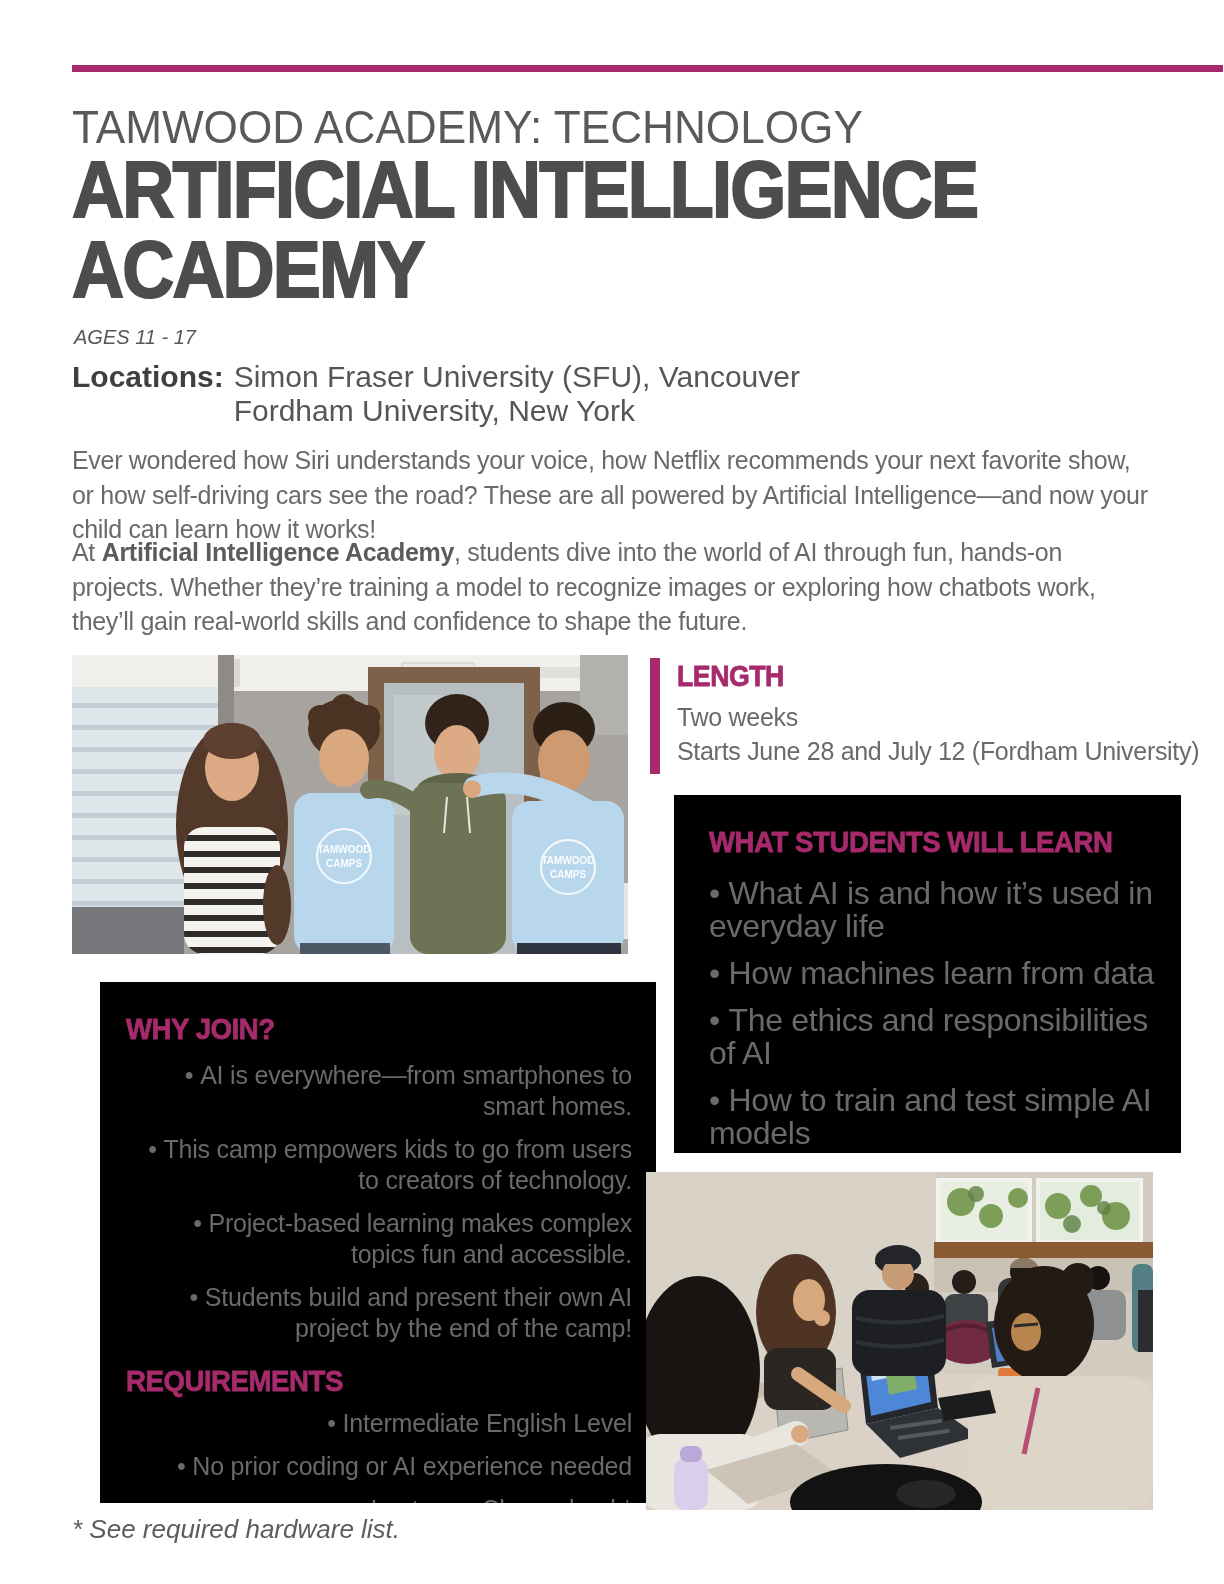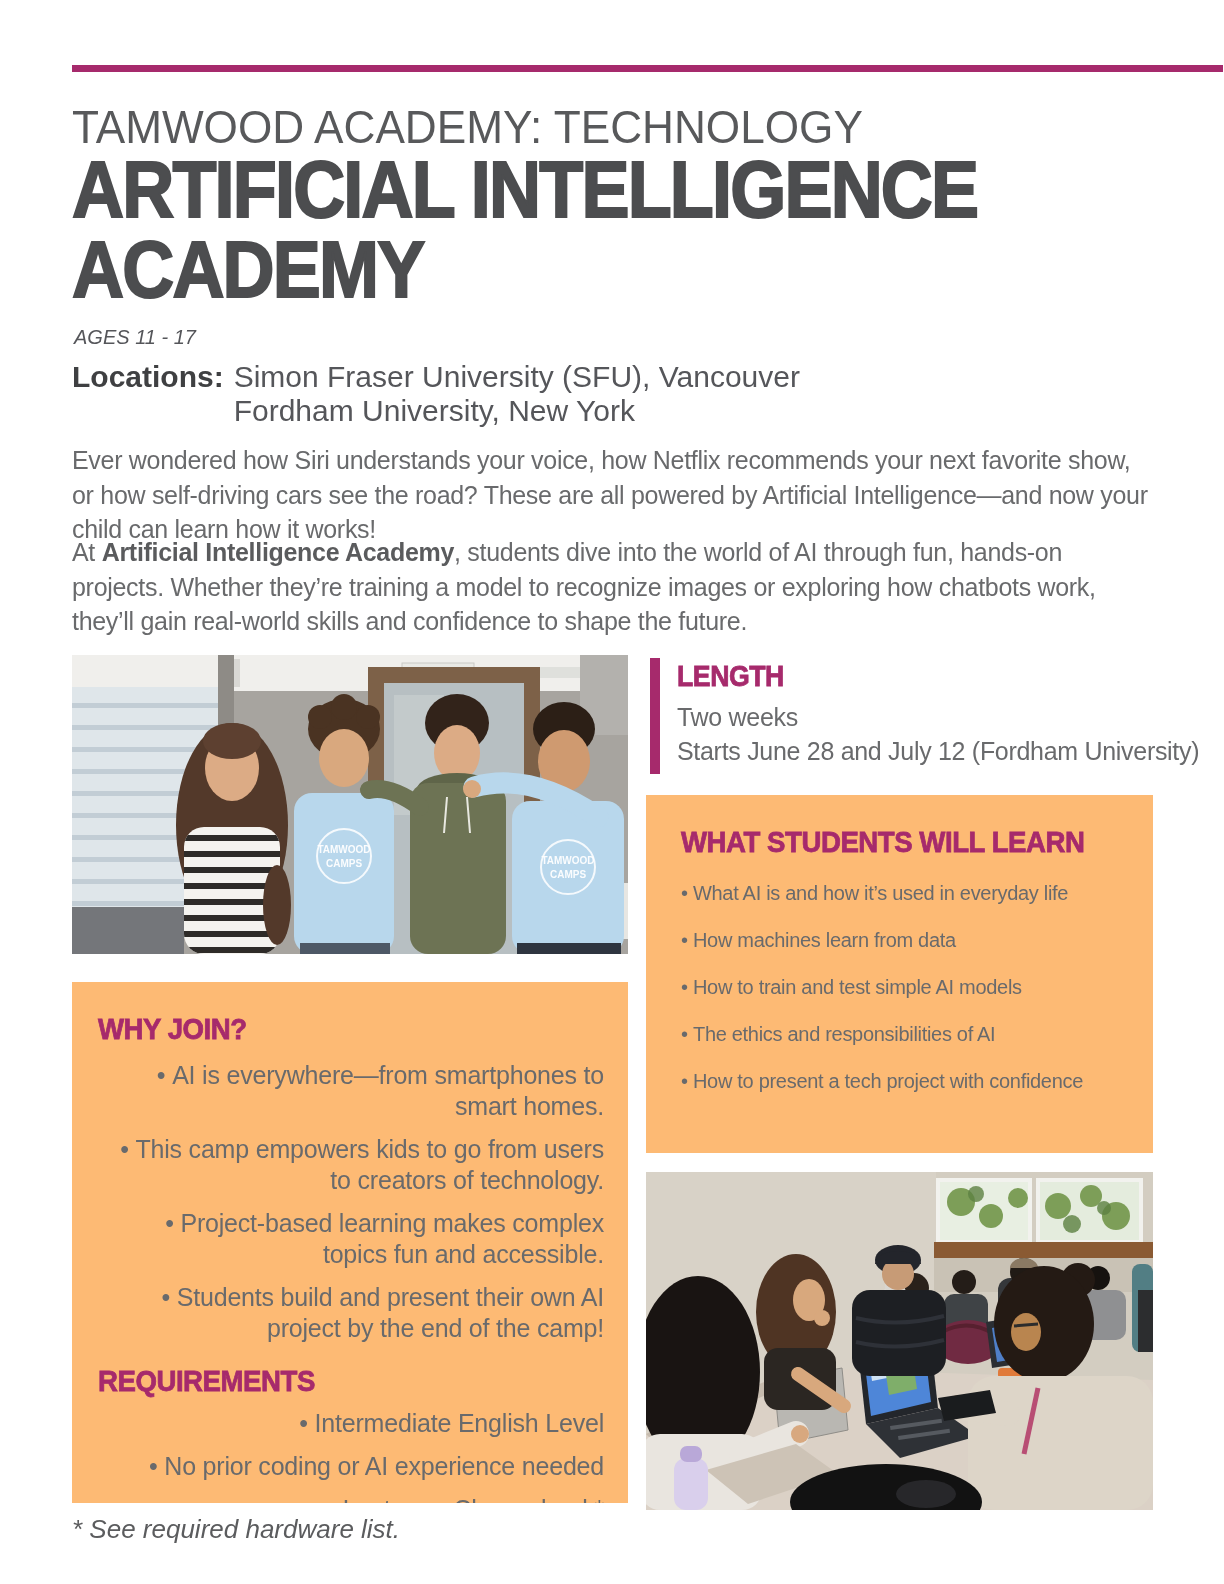--- a/index.html
+++ b/index.html
@@ -33,36 +33,36 @@
   .loc-label{ font-weight:700; color:#3F4042; margin-right:10px; }
   .body-copy{ font-size:25px; line-height:34.5px; letter-spacing:-0.3px; color:#696A6C; }
   .p1{ position:absolute; left:72px; top:443px; width:1085px; }
   .p2{ position:absolute; left:72px; top:535px; width:1085px; }
   .p2 b{ color:#5A5B5D; }
 
   .photo{ position:absolute; display:block; }
   .photo1{ left:72px; top:655px; width:556px; height:299px; }
   .photo2{ left:646px; top:1172px; width:507px; height:338px; }
 
-  .graybox{ position:absolute; background:#fdba74; overflow:hidden; }
+  .graybox{ position:absolute; background:#000000; overflow:hidden;margin-left:28px; }
   .box-left{ left:72px; top:982px; width:556px; height:521px; padding:30px 24px 0 26px; }
   .box-right{ left:646px; top:795px; width:507px; height:358px; padding:30px 16px 0 35px; }
 
   .mag-h{
     color:var(--accent); font-weight:700; font-size:30px; letter-spacing:-0.5px;
     transform:scaleX(.92); transform-origin:0 50%; white-space:nowrap;
     -webkit-text-stroke:0.8px var(--accent);
   }
   .box-left .mag-h{ margin-bottom:14px; }
   .box-right .mag-h{ margin-bottom:18px; }
   .mag-h.req{ margin-top:20px; margin-bottom:10px; }
 
   .bullet{ color:#696A6C; letter-spacing:-0.2px; }
   .box-left .bullet{ font-size:25px; line-height:31px; margin-bottom:12px;text-align:right; }
-  .box-right .bullet{ font-size:20px; line-height:33px; margin-bottom:14px; letter-spacing:-0.3px; }
+  .box-right .bullet{ font-size:32px; line-height:33px; margin-bottom:14px; letter-spacing:-0.3px; }
   .bullet::before{ content:"\2022\00a0"; }
 
   .length{
     position:absolute; left:650px; top:658px; width:505px;
     border-left:10px solid var(--accent); padding:2px 0 6px 17px;
   }
   .length .mag-h{ font-size:29px; margin-bottom:7px; }
   .length-line{ font-size:25px; line-height:34px; color:#696A6C; letter-spacing:-0.3px; white-space:nowrap; }
 
   .footnote{
@@ -200,22 +200,22 @@
   <div class="length">
     <h3 class="mag-h">LENGTH</h3>
     <div class="length-line">Two weeks</div>
     <div class="length-line">Starts June 28 and July 12 (Fordham University)</div>
   </div>
 
   <div class="graybox box-right">
     <h3 class="mag-h">WHAT STUDENTS WILL LEARN</h3>
     <p class="bullet">What AI is and how it’s used in everyday life</p>
     <p class="bullet">How machines learn from data</p>
+    <p class="bullet">The ethics and responsibilities of AI</p>
     <p class="bullet">How to train and test simple AI models</p>
-    <p class="bullet">The ethics and responsibilities of AI</p>
     <p class="bullet">How to present a tech project with confidence</p>
   </div>
 
   <svg class="photo photo2" viewBox="0 0 507 338" aria-hidden="true">
     <rect width="507" height="338" fill="#d3cdc1"></rect>
     <rect x="0" y="0" width="290" height="338" fill="#d8d2c7"></rect>
     <rect x="292" y="8" width="92" height="62" fill="#e8efe2" stroke="#f2f2ee" stroke-width="4"></rect>
     <rect x="392" y="8" width="103" height="62" fill="#e4ecdd" stroke="#f2f2ee" stroke-width="4"></rect>
     <g fill="#7d9e58">
         <circle cx="315" cy="30" r="14"></circle>

